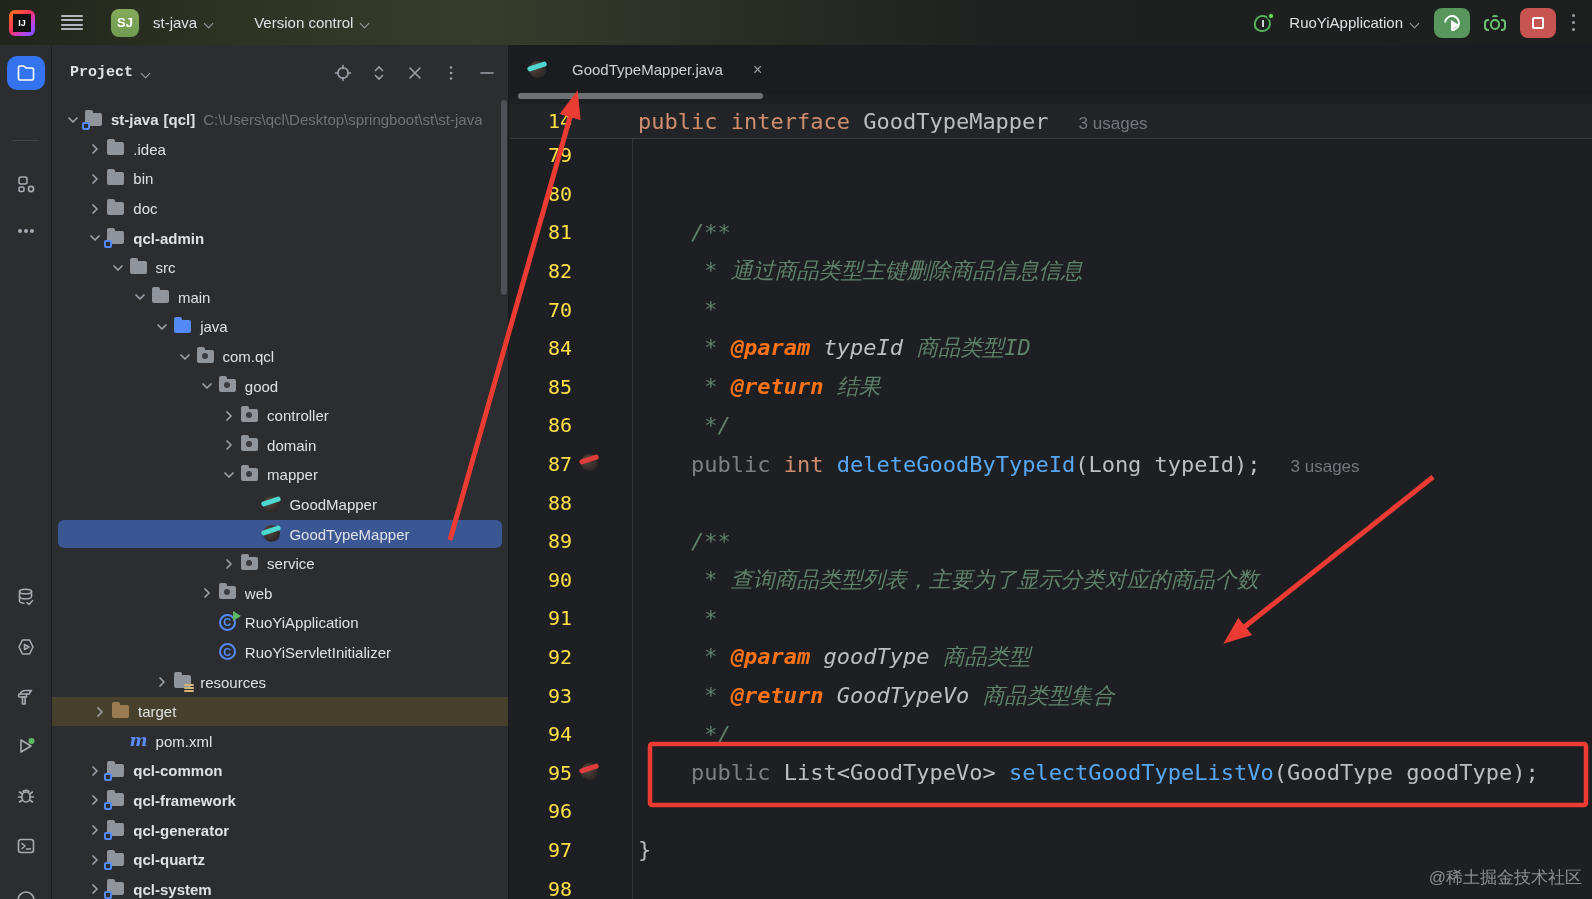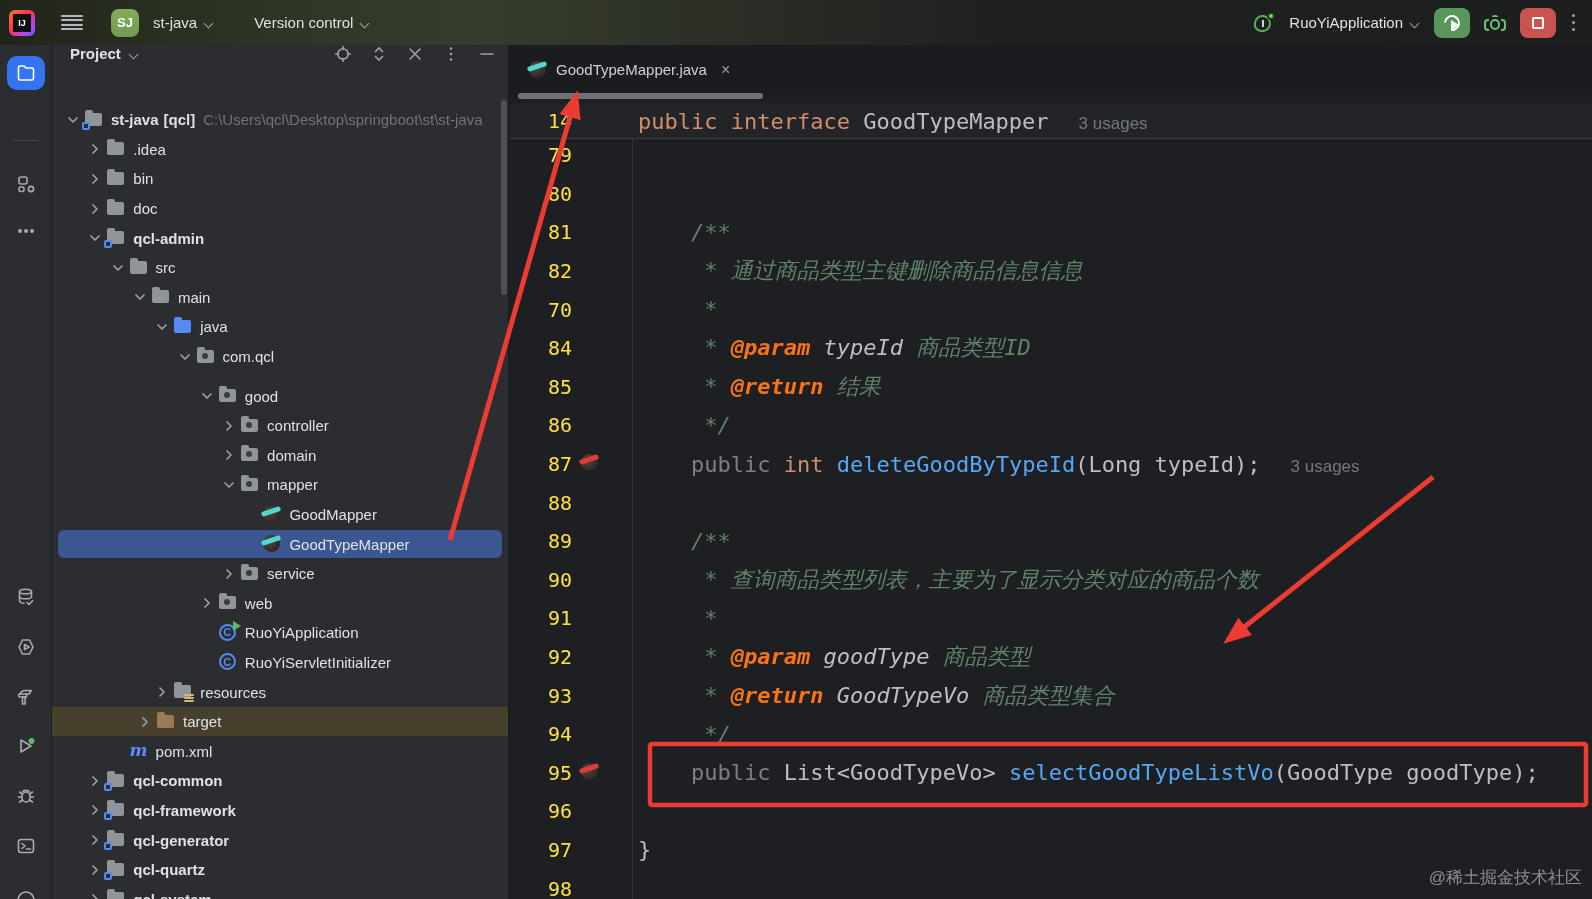--- a/index.html
+++ b/index.html
@@ -48,21 +48,21 @@
   
   .activity { position:absolute; left:0; top:45px; width:52px; height:854px; background:#2b2d30; border-right:1px solid #1e1f22; }
   .act-btn { position:absolute; left:7px; width:38px; height:34px; border-radius:10px; display:flex; align-items:center; justify-content:center; cursor:pointer; }
   .act-btn.active { background:#3574f0; }
   .act-btn svg { stroke:#a8abb2; fill:none; stroke-width:1.6; stroke-linecap:round; stroke-linejoin:round; }
   .act-btn.active svg { stroke:#fff; }
   .act-divider { position:absolute; left:12px; right:12px; top:95px; height:1px; background:#43454a; }
 
   
   .panel { position:absolute; left:52px; top:45px; width:457px; height:854px; background:#2b2d30; border-right:1px solid #1a1b1e; overflow:hidden; }
-  .panel-header { height:55px; display:flex; align-items:flex-start; padding:0 12px 0 18px; }
+  .panel-header { height:55px; display:flex; align-items:center; padding:0 12px 0 18px;font-family:Liberation Mono, monospace; }
   .panel-title { font-size:15px; font-weight:bold; display:flex; gap:8px; align-items:center; cursor:pointer;}
   .ph-icons { margin-left:auto; display:flex; align-items:center; gap:18px; }
   .ph-icons svg { stroke:#9da0a8; fill:none; stroke-width:1.6; stroke-linecap:round; cursor:pointer; }
   .tree { position:absolute; left:0; right:0; top:60px; bottom:0; overflow:hidden; font-size:15px; }
   .trow { height:29.6px; display:flex; align-items:center; white-space:nowrap; cursor:pointer; position:relative; }
   .trow .sel-bg { position:absolute; left:6px; right:6px; top:1px; bottom:1px; background:#3a5793; border-radius:6px; z-index:0;}
   .trow.excluded { background:#46402d; }
   .trow > * { position:relative; z-index:1; }
   .tchev { width:22px; height:16px; flex:0 0 22px; display:flex; align-items:center; justify-content:center; }
   .tchev svg { stroke:#9da0a8; fill:none; stroke-width:1.7; stroke-linecap:round; stroke-linejoin:round;}
@@ -91,21 +91,21 @@
   .bird { position:absolute; left:1px; top:0; width:17px; height:17px; border-radius:50%;
     background:radial-gradient(circle at 35% 35%, #55483f, #2e2826 70%); }
   .bird::before { content:""; position:absolute; left:-2px; top:3px; width:20px; height:5px; border-radius:3px;
     transform:rotate(-18deg); }
   .bird.teal::before { background:#4fd8cf; }
   .bird.red::before { background:#e13c3c; }
 
   
   .editor { position:absolute; left:510px; top:45px; width:1082px; height:854px; background:#1e1f22; }
   .tabbar { position:absolute; left:0; top:0; right:0; height:49px; background:#1b1c1f; display:flex; align-items:center; }
-  .tab { display:flex; align-items:center; gap:8px; padding:0 14px 0 18px; height:100%; cursor:pointer; }
+  .tab { display:flex; align-items:center; gap:24px; padding:0 14px 0 18px; height:100%; cursor:pointer; }
   .tab .ticon { margin-right:0; }
   .tab-title { font-size:15px; color:#ced0d6; }
   .tab-close { color:#9da0a8; font-size:16px; margin-left:6px; cursor:pointer; }
   .tab-underline { position:absolute; left:8px; top:48px; width:245px; height:6px; border-radius:3px; background:#6e7277; }
 
   .sticky { position:absolute; left:0; right:0; top:59px; height:35px; background:#222428; border-bottom:1px solid #3c3e43; z-index:3; display:flex; align-items:center;}
   .gutter-num { position:absolute; left:0; width:62px; text-align:right; color:#fde047;
     font-family:"DejaVu Sans Mono",monospace; font-size:20px; }
   .code-area { position:absolute; left:0; right:0; top:91px; bottom:0; overflow:hidden; }
   .gutter-border { position:absolute; left:122px; top:59px; bottom:0; width:1px; background:#2f3237; }
@@ -367,21 +367,21 @@
           <svg width="16" height="16" viewBox="0 0 16 16">
             <path d="M6 4 l4 4 -4 4"></path>
           </svg>
         </span>
         <span class="ticon">
           <span class="i-folder"></span>
           <span class="i-pkg-dot"></span>
         </span>
         <span class="tlabel">com.qcl</span>
       </div>
-      <div class="trow" style="padding-left: 143.8px; margin-top: 10px;">
+      <div class="trow" style="padding-left: 143.8px;">
         <span class="tchev open">
           <svg width="16" height="16" viewBox="0 0 16 16">
             <path d="M6 4 l4 4 -4 4"></path>
           </svg>
         </span>
         <span class="ticon">
           <span class="i-folder"></span>
           <span class="i-pkg-dot"></span>
         </span>
         <span class="tlabel">good</span>
@@ -485,21 +485,21 @@
         <span class="ticon">
           <span class="i-folder"></span>
           <span class="i-res-lines">
             <i></i>
             <i></i>
             <i></i>
           </span>
         </span>
         <span class="tlabel">resources</span>
       </div>
-      <div class="trow excluded" style="padding-left: 82px;">
+      <div class="trow excluded" style="padding-left: 37px;">
         <span class="tchev">
           <svg width="16" height="16" viewBox="0 0 16 16">
             <path d="M6 4 l4 4 -4 4"></path>
           </svg>
         </span>
         <span class="ticon">
           <span class="i-folder orange"></span>
         </span>
         <span class="tlabel">target</span>
       </div>

